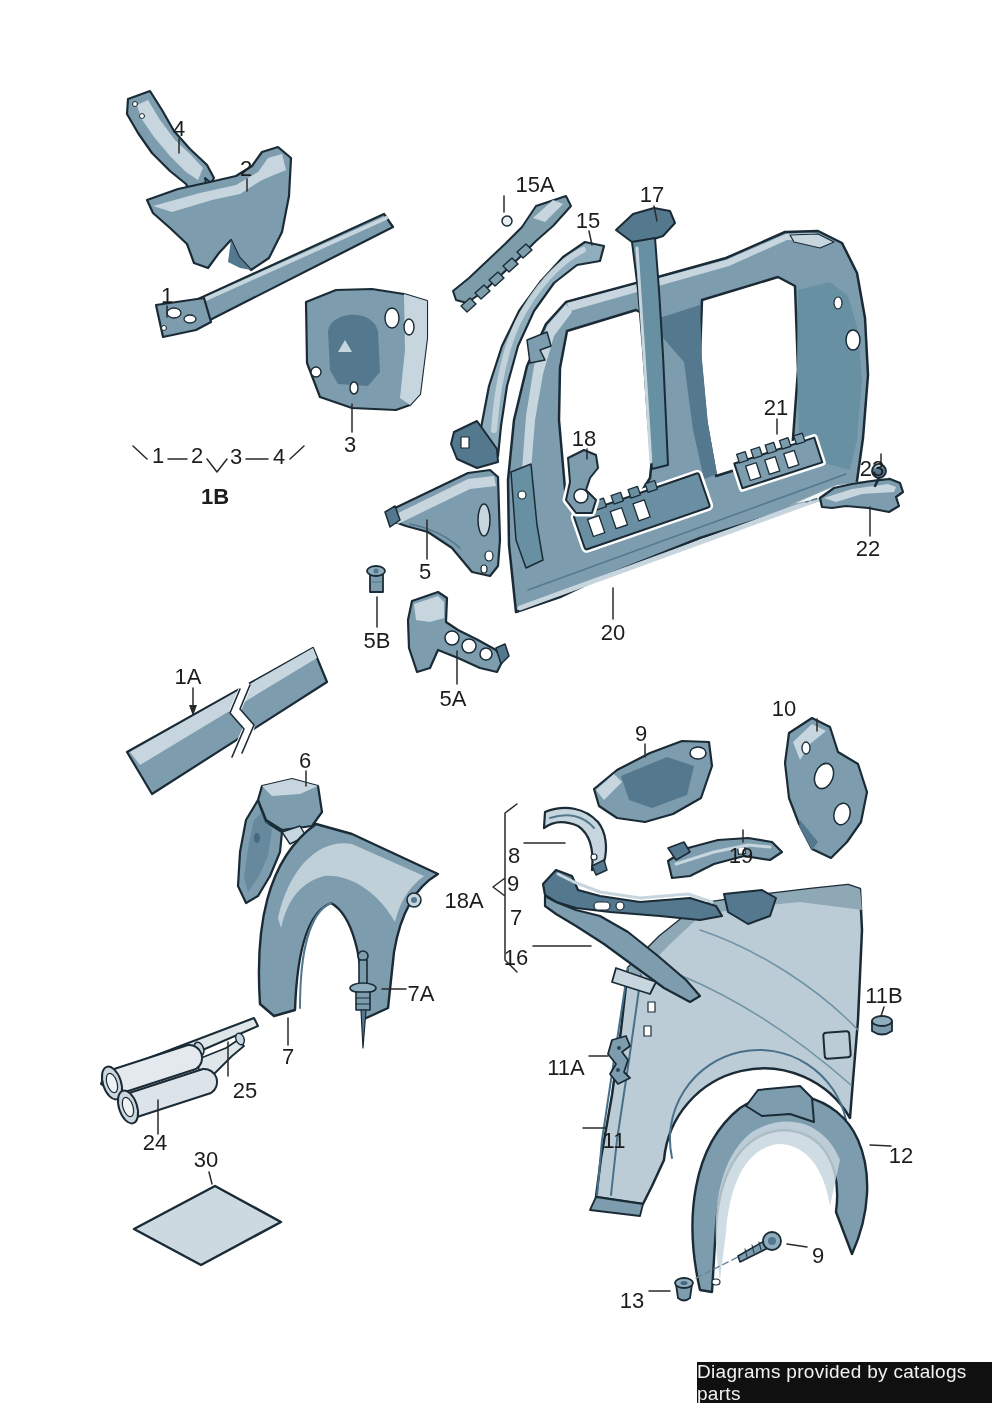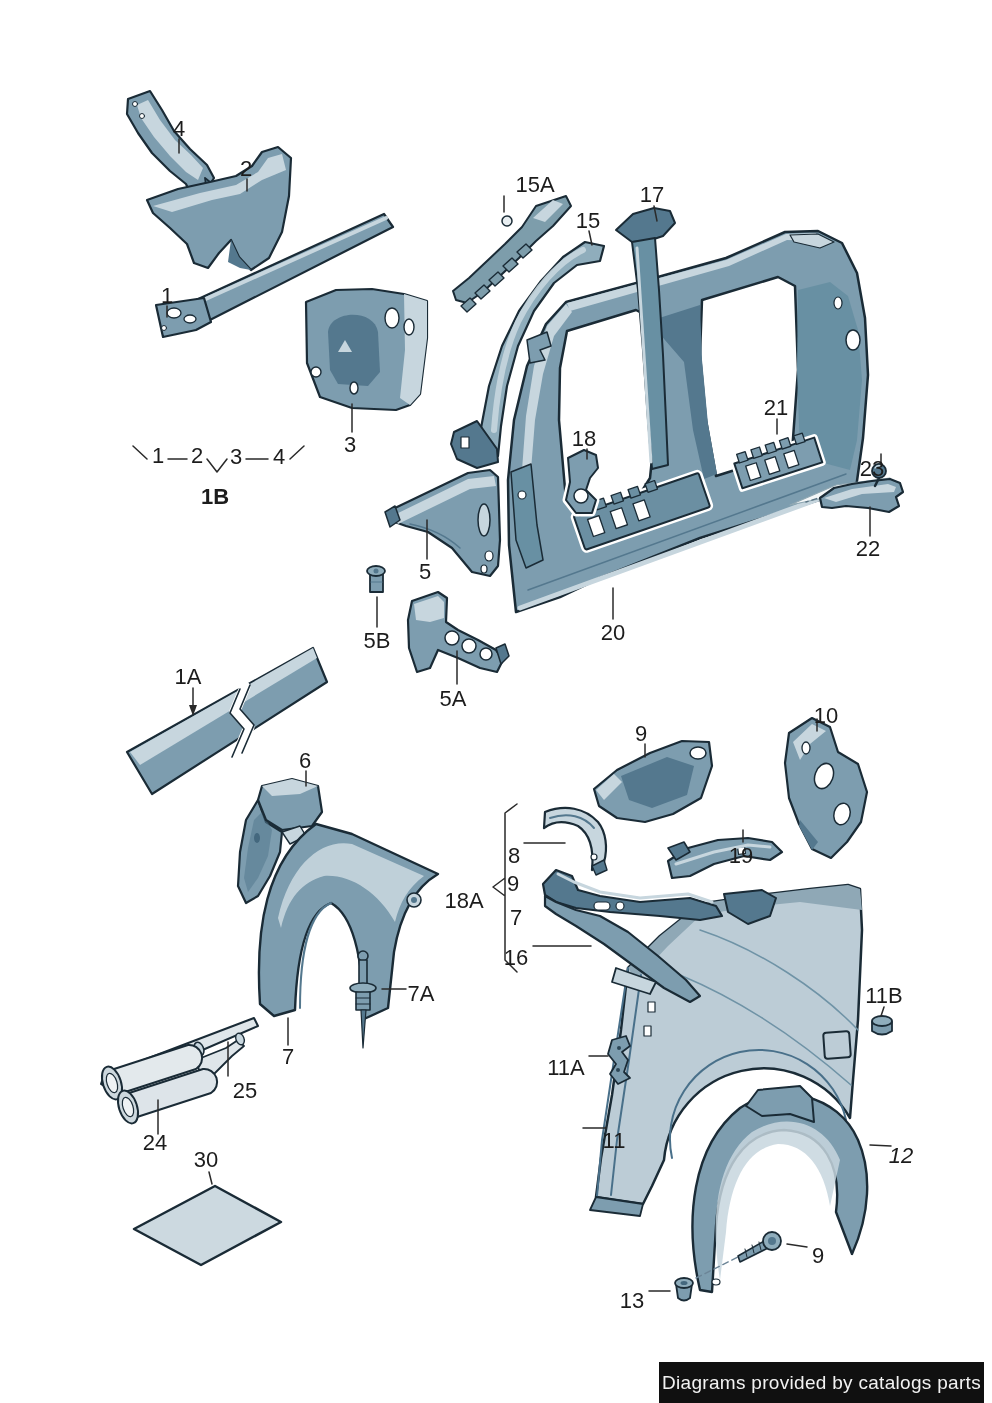--- a/index.html
+++ b/index.html
@@ -2,21 +2,21 @@
 <html><head>
 <meta charset="utf-8">
 <style>
   html,body{margin:0;padding:0;background:#ffffff;}
   .stage{position:relative;width:992px;height:1403px;background:#ffffff;overflow:hidden;
          font-family:"Liberation Sans",sans-serif;}
   .stage svg{position:absolute;left:0;top:0;}
   .callout{position:absolute;transform:translate(-50%,-50%);
            font:22px "Liberation Sans",sans-serif;color:#1c1c1c;white-space:nowrap;
            user-select:none;}
-  .footer{position:absolute;right:8px;bottom:0;width:325px;height:41px;background:#101010;
+  .footer{position:absolute;right:0;bottom:0;width:295px;height:41px;background:#101010;
           display:flex;align-items:center;justify-content:center;}
   .footer span{font:19px "Liberation Sans",sans-serif;color:#f2f2f2;letter-spacing:.3px;}
 </style>
 </head>
 <body>
 
 <div class="stage">
 
 <svg width="992" height="1403" viewBox="0 0 992 1403">
   <g stroke-linejoin="round" stroke-linecap="round">
@@ -363,36 +363,36 @@
       <span class="callout" style="left: 776px; top: 408px;">21</span>
       <span class="callout" style="left: 872px; top: 444px; margin-top: 25px;">23</span>
       <span class="callout" style="left: 868px; top: 549px;">22</span>
       <span class="callout" style="left: 425px; top: 572px;">5</span>
       <span class="callout" style="left: 377px; top: 641px;">5B</span>
       <span class="callout" style="left: 613px; top: 633px;">20</span>
       <span class="callout" style="left: 453px; top: 699px;">5A</span>
       <span class="callout" style="left: 188px; top: 677px;">1A</span>
       <span class="callout" style="left: 305px; top: 761px;">6</span>
       <span class="callout" style="left: 641px; top: 734px;">9</span>
-      <span class="callout" style="left: 826px; top: 709px; margin-top: 7px;">10</span>
+      <span class="callout" style="left: 784px; top: 709px;">10</span>
       <span class="callout" style="left: 741px; top: 820px; margin-top: 36px;">19</span>
       <span class="callout" style="left: 514px; top: 856px;">8</span>
       <span class="callout" style="left: 513px; top: 884px;">9</span>
       <span class="callout" style="left: 464px; top: 901px;">18A</span>
       <span class="callout" style="left: 516px; top: 918px;">7</span>
       <span class="callout" style="left: 516px; top: 958px;">16</span>
       <span class="callout" style="left: 421px; top: 994px;">7A</span>
       <span class="callout" style="left: 288px; top: 1057px;">7</span>
       <span class="callout" style="left: 225px; top: 1091px; margin-left: 20px;">25</span>
       <span class="callout" style="left: 155px; top: 1143px;">24</span>
       <span class="callout" style="left: 206px; top: 1160px;">30</span>
       <span class="callout" style="left: 884px; top: 996px;">11B</span>
       <span class="callout" style="left: 566px; top: 1068px;">11A</span>
       <span class="callout" style="left: 570px; top: 1141px; margin-left: 44px;">11</span>
-      <span class="callout" style="left: 901px; top: 1156px; font-style: italic;">12</span>
+      <span class="callout" style="left: 901px; top: 1156px;">12</span>
       <span class="callout" style="left: 818px; top: 1256px;">9</span>
       <span class="callout" style="left: 632px; top: 1301px;">13</span>
     </div>
 
 <div class="footer">
   <span>Diagrams provided by catalogs parts</span>
 </div>
 
 </div>
 

